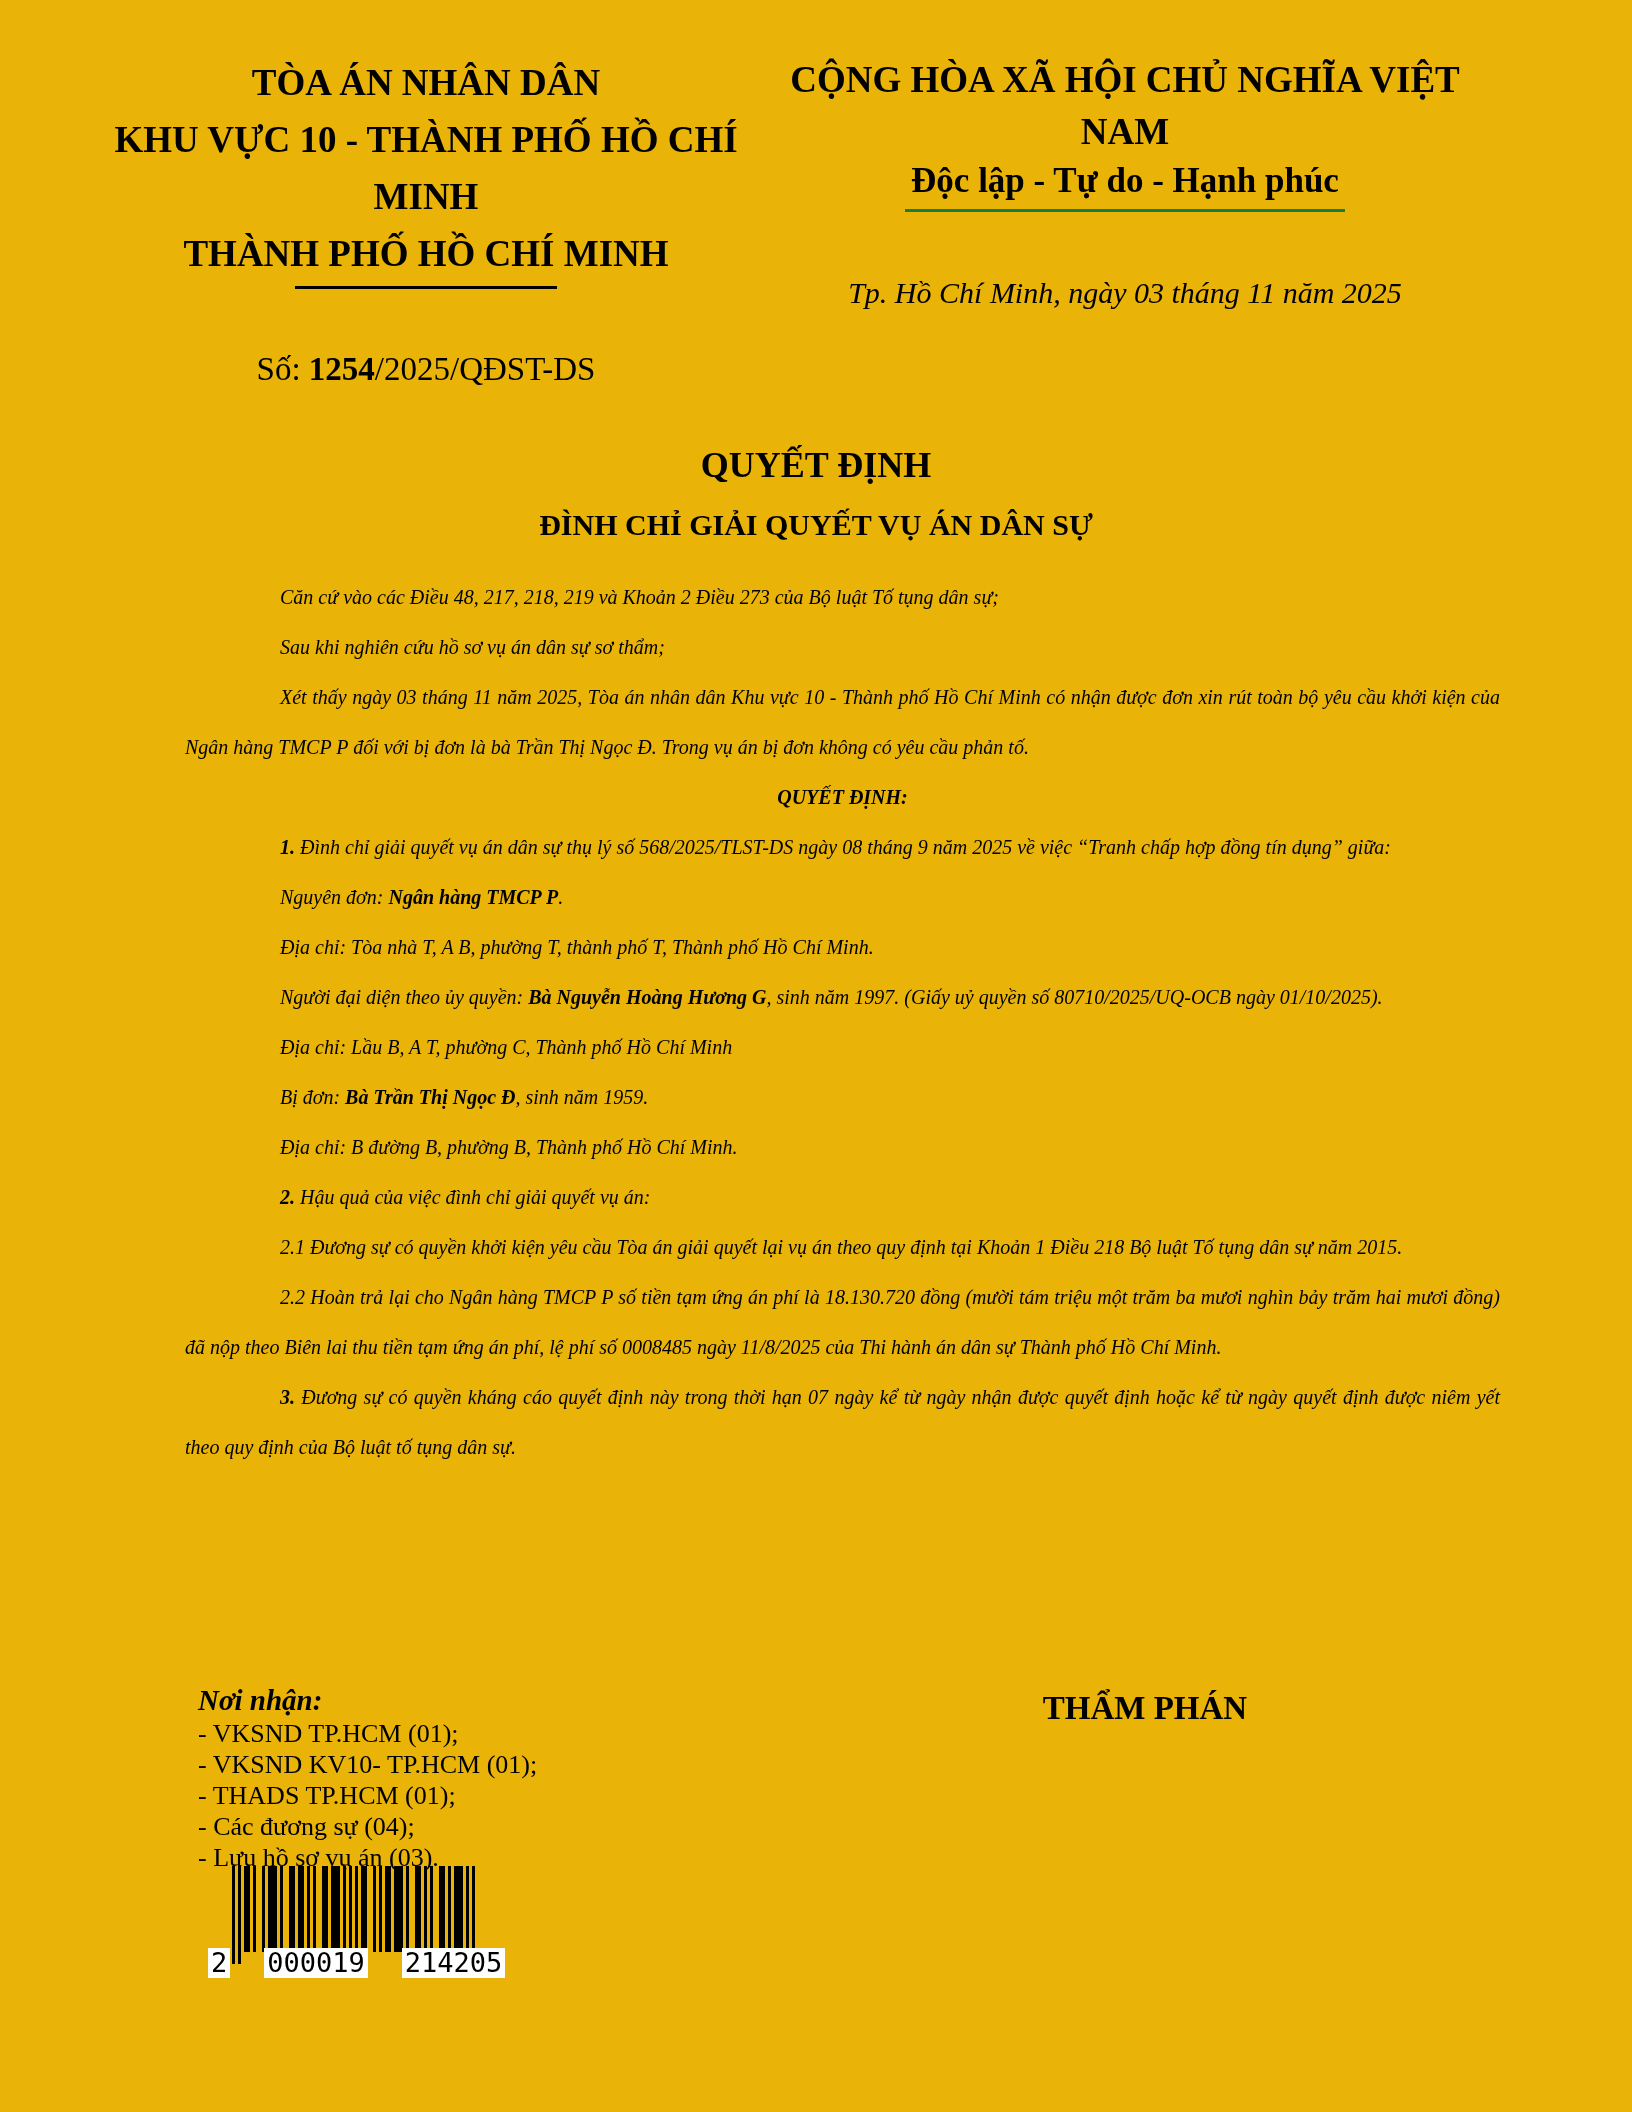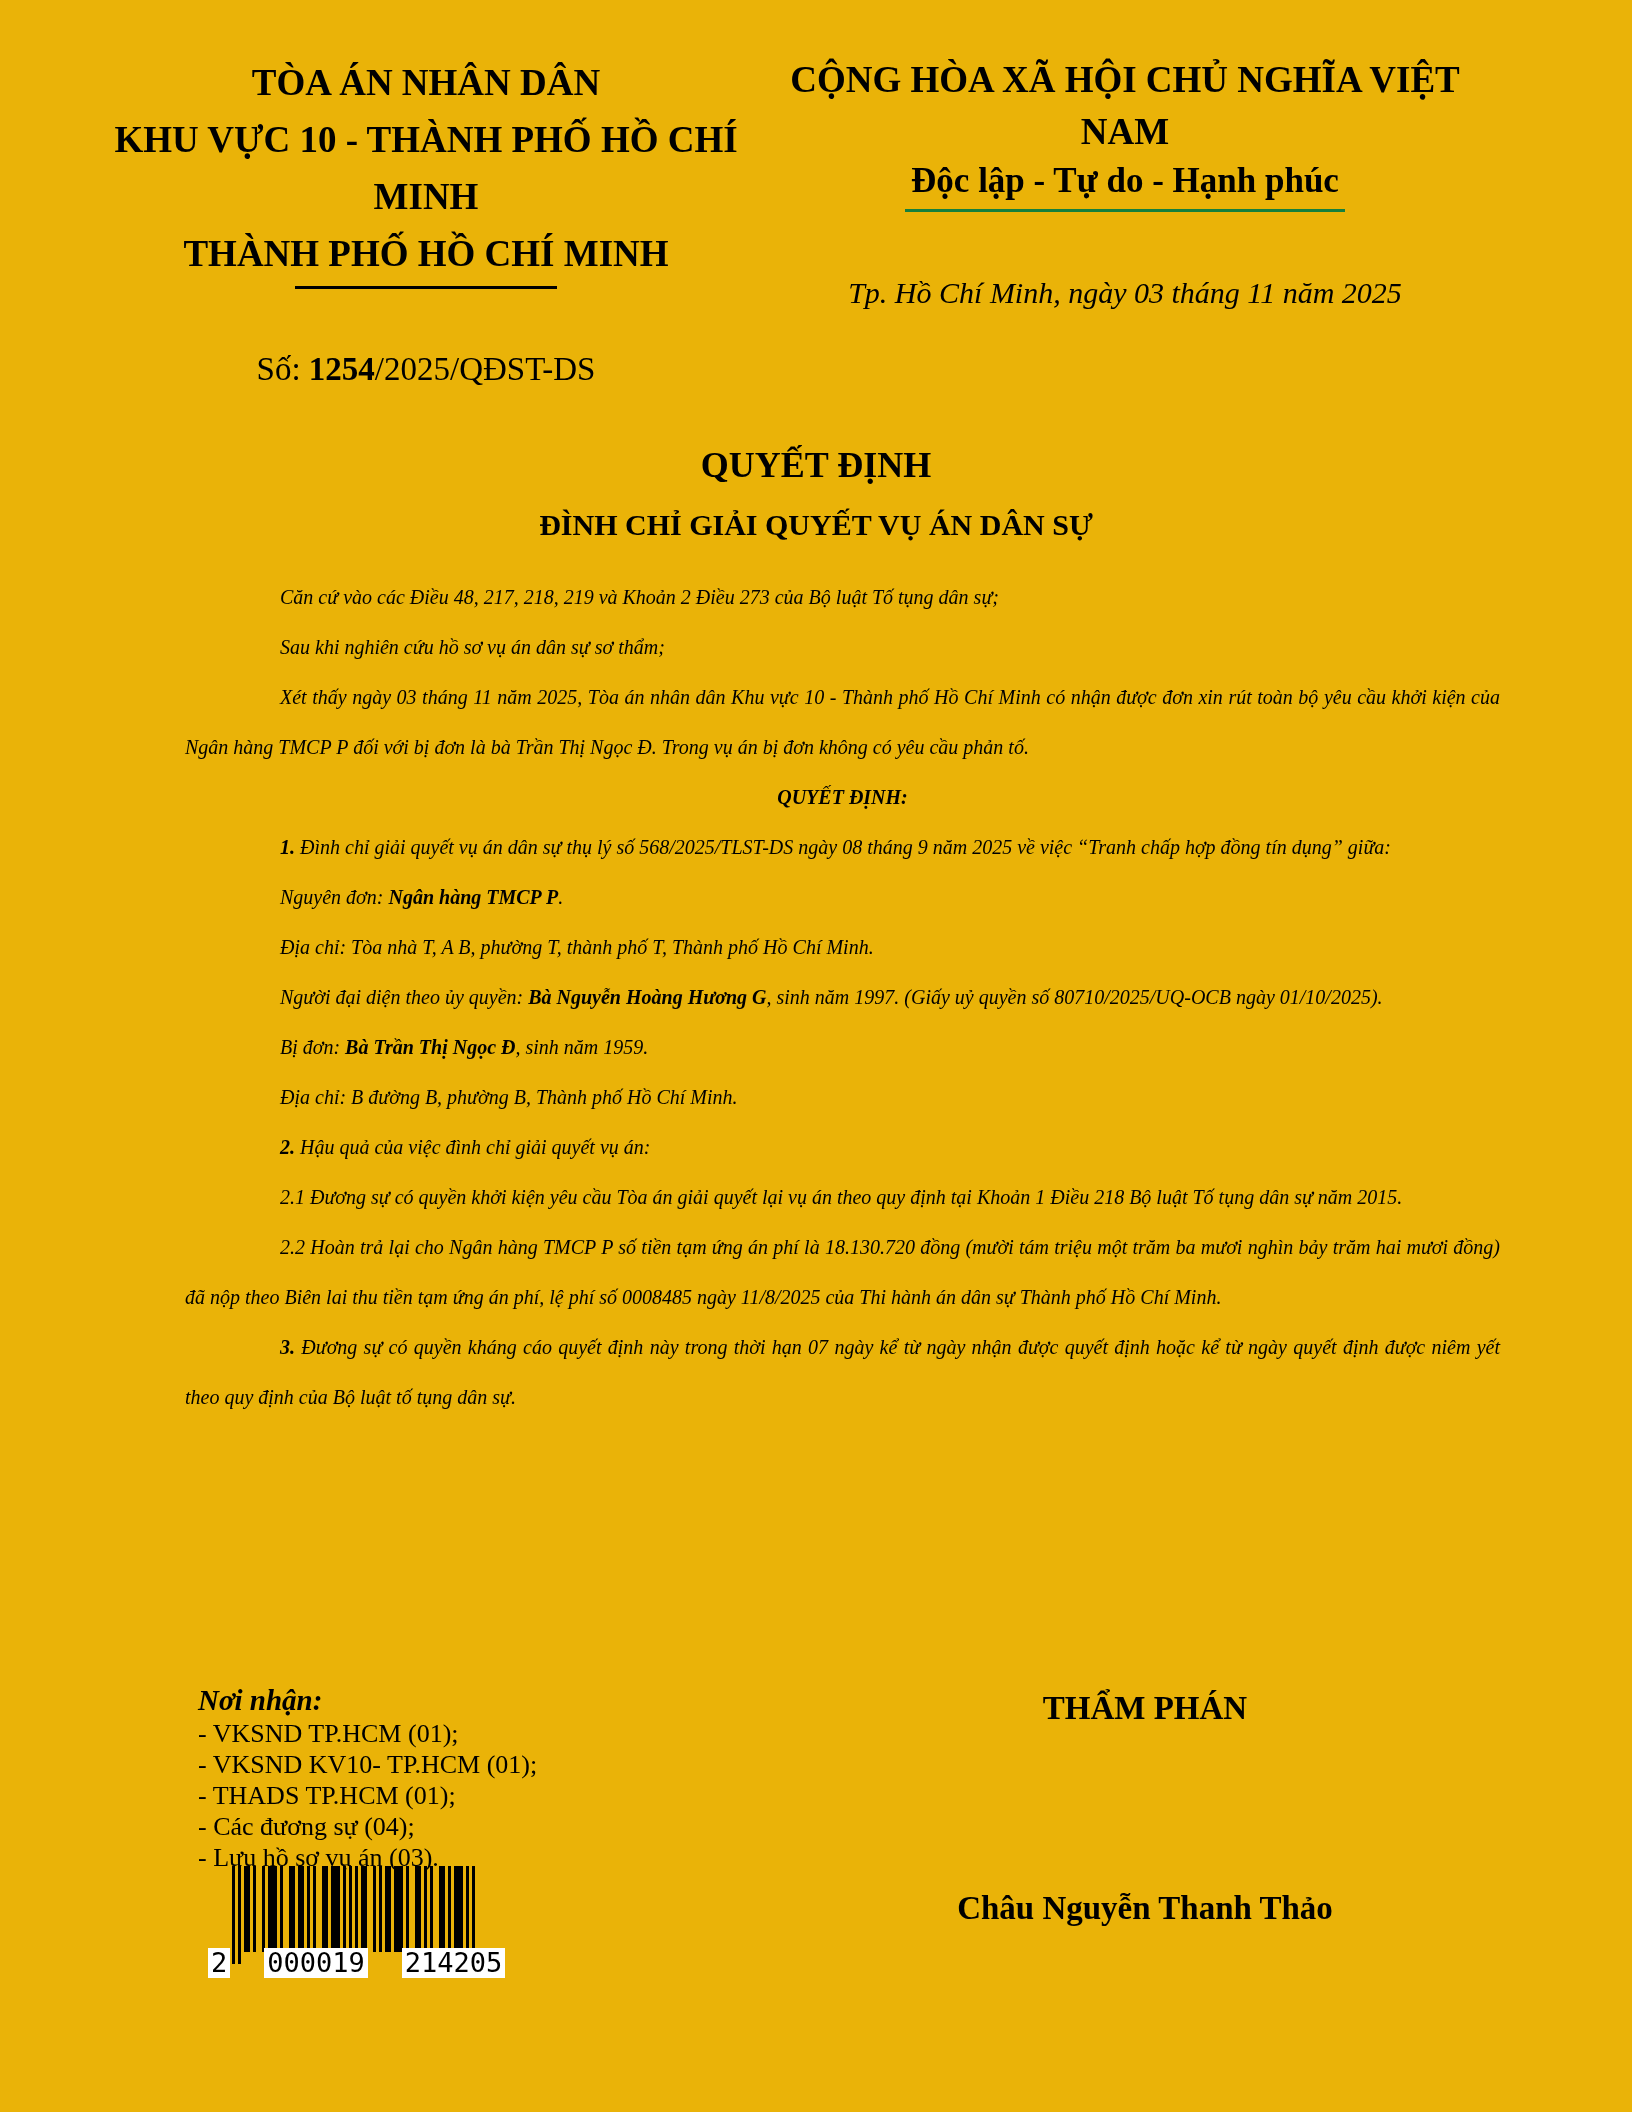--- a/index.html
+++ b/index.html
@@ -100,20 +100,21 @@
 
   <div class="doc-body" id="doc-body">
       <p><span>Căn cứ vào các Điều 48, 217, 218, 219 và Khoản 2 Điều 273 của Bộ luật Tố tụng dân sự;</span></p>
       <p><span>Sau khi nghiên cứu hồ sơ vụ án dân sự sơ thẩm;</span></p>
       <p><span>Xét thấy ngày 03 tháng 11 năm 2025, Tòa án nhân dân Khu vực 10 - Thành phố Hồ Chí Minh có nhận được đơn xin rút toàn bộ yêu cầu khởi kiện của Ngân hàng TMCP P đối với bị đơn là bà Trần Thị Ngọc Đ. Trong vụ án bị đơn không có yêu cầu phản tố.</span></p>
       <p class="heading"><span>QUYẾT ĐỊNH:</span></p>
       <p><b>1.</b><span> Đình chỉ giải quyết vụ án dân sự thụ lý số 568/2025/TLST-DS ngày 08 tháng 9 năm 2025 về việc “Tranh chấp hợp đồng tín dụng” giữa:</span></p>
       <p><span>Nguyên đơn: </span><b>Ngân hàng TMCP P</b><span>.</span></p>
       <p><span>Địa chỉ: Tòa nhà T, A B, phường T, thành phố T, Thành phố Hồ Chí Minh.</span></p>
       <p><span>Người đại diện theo ủy quyền: </span><b>Bà Nguyễn Hoàng Hương G</b><span>, sinh năm 1997. (Giấy uỷ quyền số 80710/2025/UQ-OCB ngày 01/10/2025).</span></p>
+      <p><span>Địa chỉ: Lầu B, A T, phường C, Thành phố Hồ Chí Minh</span></p>
       <p><span>Bị đơn: </span><b>Bà Trần Thị Ngọc Đ</b><span>, sinh năm 1959.</span></p>
       <p><span>Địa chỉ: B đường B, phường B, Thành phố Hồ Chí Minh.</span></p>
       <p><b>2.</b><span> Hậu quả của việc đình chỉ giải quyết vụ án:</span></p>
       <p><span>2.1 Đương sự có quyền khởi kiện yêu cầu Tòa án giải quyết lại vụ án theo quy định tại Khoản 1 Điều 218 Bộ luật Tố tụng dân sự năm 2015.</span></p>
       <p><span>2.2 Hoàn trả lại cho Ngân hàng TMCP P số tiền tạm ứng án phí là 18.130.720 đồng (mười tám triệu một trăm ba mươi nghìn bảy trăm hai mươi đồng) đã nộp theo Biên lai thu tiền tạm ứng án phí, lệ phí số 0008485 ngày 11/8/2025 của Thi hành án dân sự Thành phố Hồ Chí Minh.</span></p>
       <p><b>3.</b><span> Đương sự có quyền kháng cáo quyết định này trong thời hạn 07 ngày kể từ ngày nhận được quyết định hoặc kể từ ngày quyết định được niêm yết theo quy định của Bộ luật tố tụng dân sự.</span></p>
     </div>
 
   <div class="footer">
     <div class="recipients">
@@ -161,16 +162,15 @@
           <div class="bar" style="width: 3px; height: 98px; margin-right: 0px;"></div>
         </div>
       <div class="bc-digits" id="barcode-digits">
           <span>2</span>
           <span>000019</span>
           <span>214205</span>
         </div>
     </div>
 
     <div class="judge-title">THẨM PHÁN</div>
-    <div class="judge-name">Châu Nguyễn Thanh Thảo</div>
   </div>
 
 </div>
 
 </body></html>

